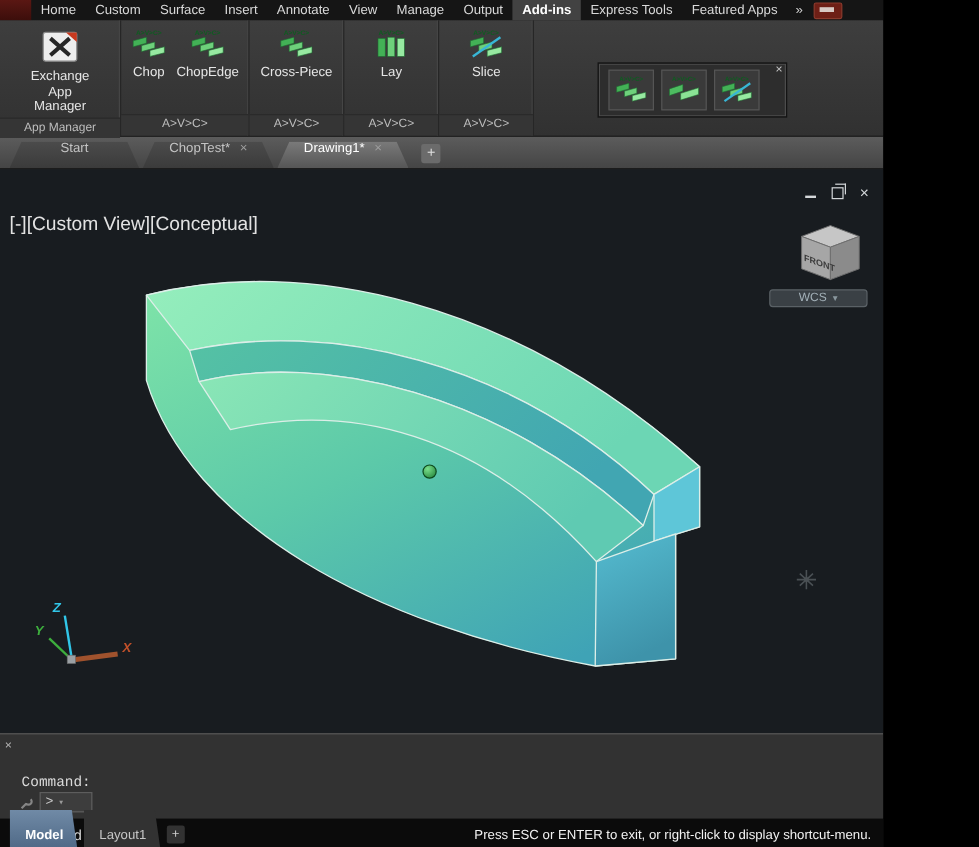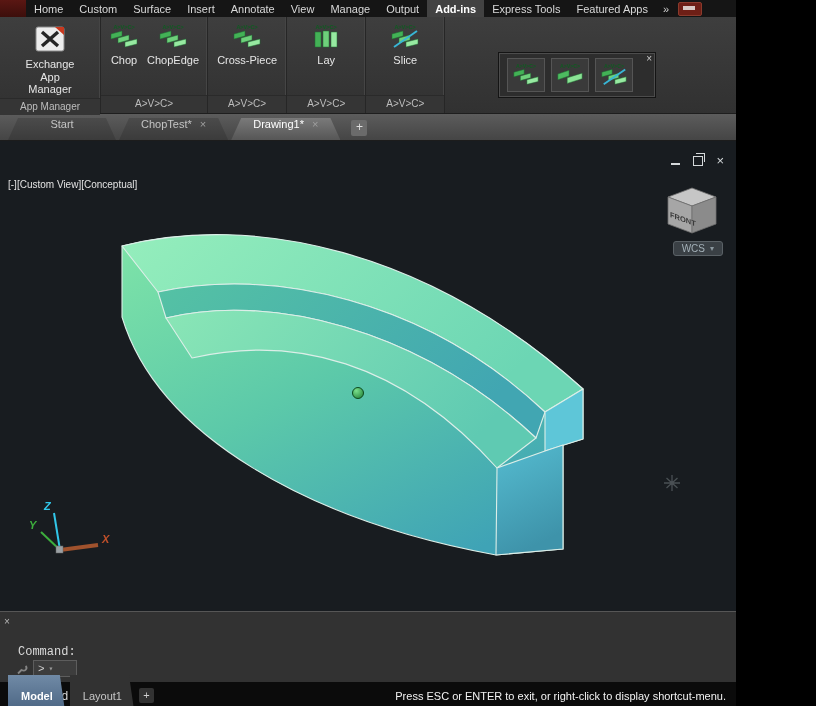--- a/index.html
+++ b/index.html
@@ -36,29 +36,29 @@
   .filetabs{height:26px;background:linear-gradient(#5c5c5c,#454545);display:flex;align-items:flex-end;padding-left:8px;gap:3px;border-bottom:1px solid #1c1c1c;}
   .ftab{height:22px;display:flex;justify-content:center;gap:8px;padding:0 22px;font-size:11px;color:#c4c4c4;
         background:linear-gradient(#4b4b4b,#3b3b3b);clip-path:polygon(10px 0,calc(100% - 10px) 0,100% 100%,0 100%);min-width:64px;}
   .ftab.active{background:linear-gradient(#7a7a7a,#565656);color:#fff;}
   .tclose{font-size:11px;color:#9f9f9f;}
   .newtab{width:16px;height:16px;margin:0 0 4px 8px;background:#6b6b6b;border-radius:2px;color:#e0e0e0;font-size:12px;line-height:15px;text-align:center;}
 
   
   .viewport{height:470px;background:#181c20;position:relative;}
   .scene{position:absolute;inset:0;}
-  .viewlabel{position:absolute;left:8px;top:38px;color:#e2e2e2;font-size:10px;}
+  .viewlabel{position:absolute;left:8px;top:38px;color:#e2e2e2;font-size:16px;}
   .winctrl{position:absolute;top:13px;right:12px;display:flex;align-items:center;gap:13px;}
   .wmin{width:9px;height:2px;background:#d4d8da;margin-top:7px;}
   .wrest{width:8px;height:8px;border:1px solid #d4d8da;position:relative;}
   .wrest::after{content:"";position:absolute;left:2px;top:-4px;width:8px;height:8px;border:1px solid #d4d8da;border-left:none;border-bottom:none;}
   .wclose{color:#d4d8da;font-size:13px;line-height:13px;}
   .vcube{position:absolute;top:40px;right:12px;}
   .wcsbtn{position:absolute;top:100px;right:13px;display:flex;align-items:center;gap:5px;background:#3a4045;
-          border:1px solid #5a6166;border-radius:3px;color:#a3b0b8;font-size:10px;padding:1px 8px;}
+          border:1px solid #5a6166;border-radius:3px;color:#a3b0b8;font-size:10px;padding:1px 24px;}
   .wcsbtn .caret{font-size:8px;color:#8a979e;}
 
   
   .cmdpanel{height:70px;background:#323232;border-top:1px solid #565656;position:relative;
             font-family:"Liberation Mono",monospace;font-size:12px;color:#dadada;}
   .cmd-close{position:absolute;left:4px;top:5px;font-size:10px;color:#b8b8b8;}
   .cmdlines{padding:3px 4px 0 18px;line-height:15px;white-space:pre;}
   .cmdinput{position:absolute;left:16px;bottom:5px;display:flex;align-items:center;gap:5px;}
   .wrench{opacity:.8;}
   .promptbox{display:flex;align-items:center;gap:4px;width:34px;height:15px;padding:0 4px;

